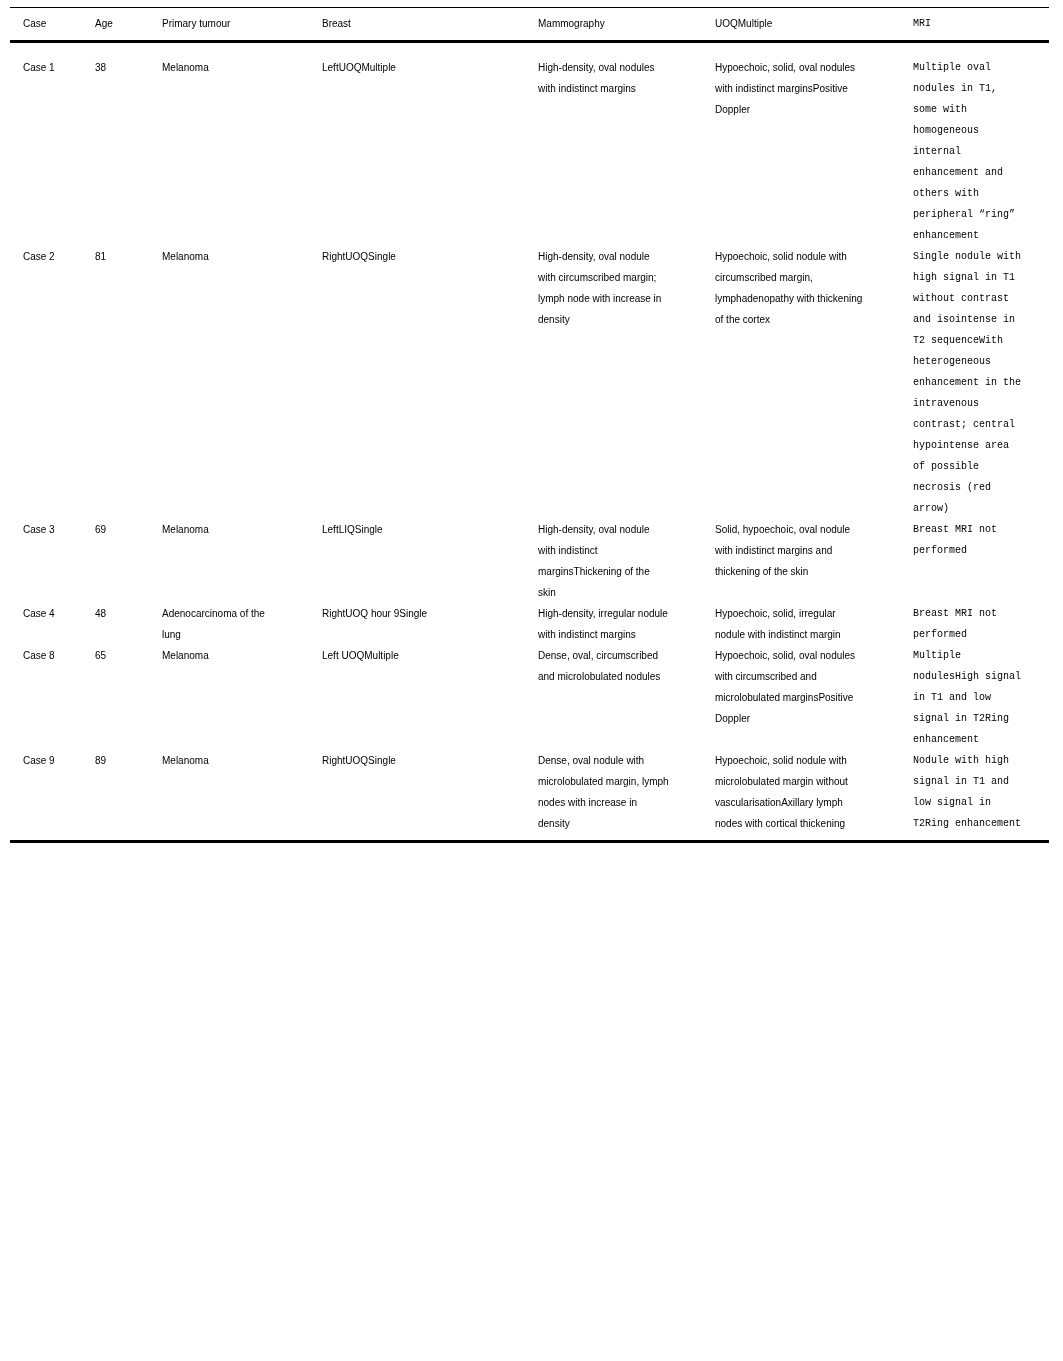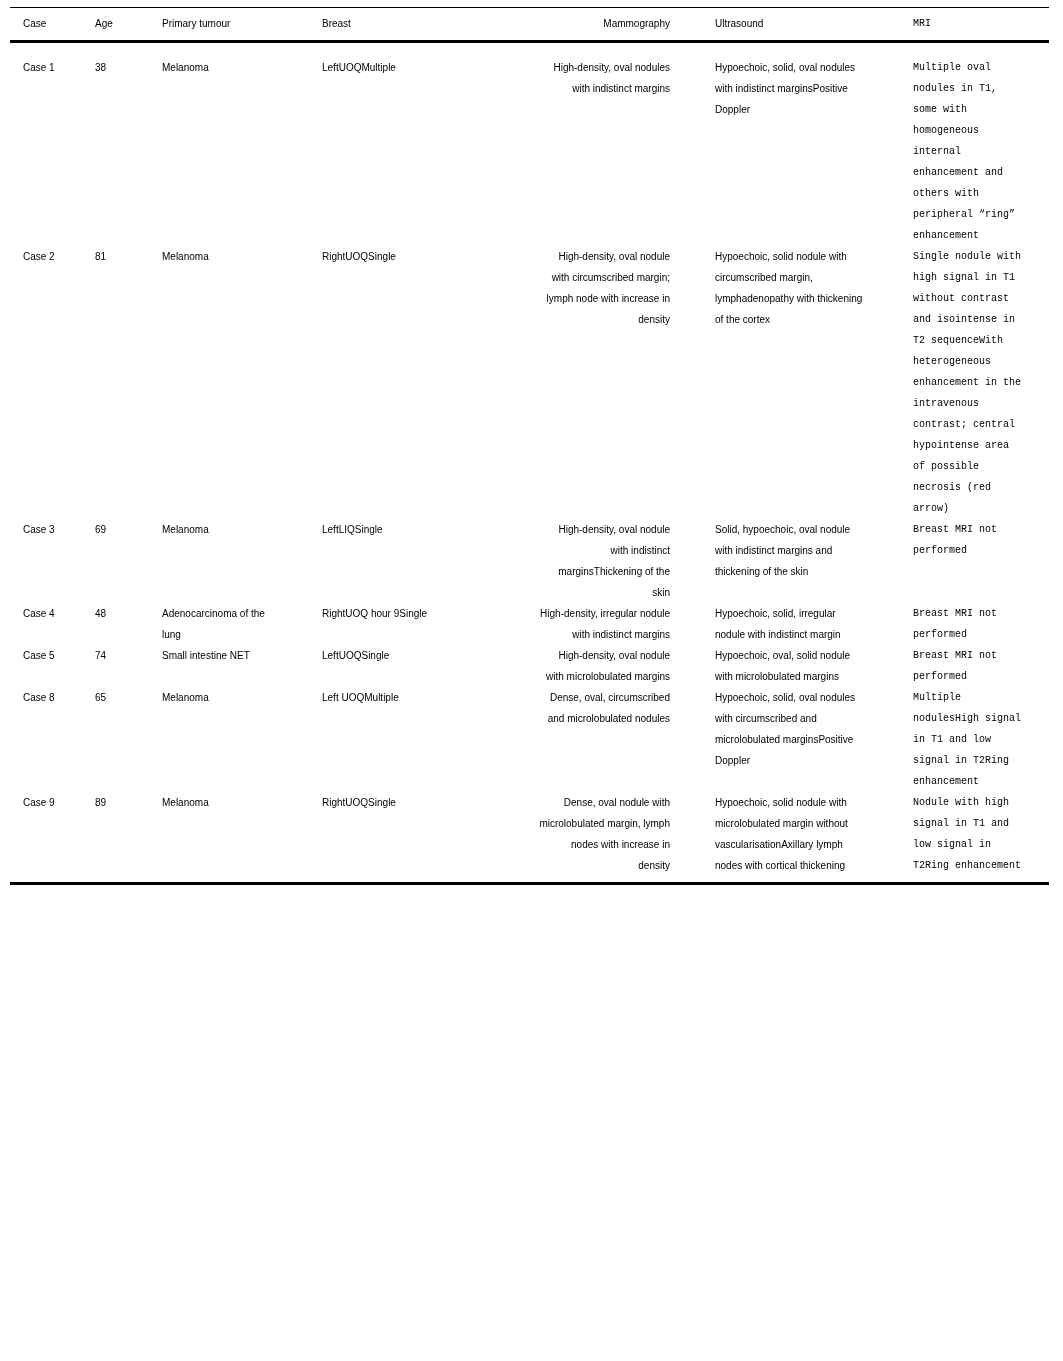--- a/index.html
+++ b/index.html
@@ -46,21 +46,21 @@
   col.c-case   { width: 85px; }
   col.c-age    { width: 67px; }
   col.c-tumour { width: 160px; }
   col.c-breast { width: 216px; }
   col.c-mammo  { width: 177px; }
   col.c-us     { width: 198px; }
   col.c-mri    { width: 136px; }
 
   th:first-child, td:first-child { padding-left: 13px; padding-right: 34px; }
   th:nth-child(3), td:nth-child(3) { padding-right: 48px; }
-  th:nth-child(5), td:nth-child(5) { padding-right: 45px; text-align: right; }
+  th:nth-child(5), td:nth-child(5) { padding-right: 45px; }
   th:nth-child(6), td:nth-child(6) { padding-right: 45px; }
   th:nth-child(7), td:nth-child(7) { padding-right: 26px; font-family: Liberation Mono, monospace; }
 </style>
 </head>
 <body>
 
 <div class="page">
   <table class="cases">
     <colgroup>
       <col class="c-case">
@@ -71,21 +71,21 @@
       <col class="c-us">
       <col class="c-mri">
     </colgroup>
     <thead>
       <tr>
         <th>Case</th>
         <th>Age</th>
         <th>Primary tumour</th>
         <th>Breast</th>
         <th>Mammography</th>
-        <th>Ultrasound</th>
+        <th>UOQMultiple</th>
         <th>MRI</th>
       </tr>
     </thead>
     <tbody>
       <tr>
         <td>Case 1</td>
         <td>38</td>
         <td>Melanoma</td>
         <td>LeftUOQMultiple</td>
         <td>High-density, oval nodules with indistinct margins</td>
@@ -113,29 +113,20 @@
       <tr>
         <td>Case 4</td>
         <td>48</td>
         <td>Adenocarcinoma of the lung</td>
         <td>RightUOQ hour 9Single</td>
         <td>High-density, irregular nodule with indistinct margins</td>
         <td>Hypoechoic, solid, irregular nodule with indistinct margin</td>
         <td>Breast MRI not performed</td>
       </tr>
       <tr>
-        <td>Case 5</td>
-        <td>74</td>
-        <td>Small intestine NET</td>
-        <td>LeftUOQSingle</td>
-        <td>High-density, oval nodule with microlobulated margins</td>
-        <td>Hypoechoic, oval, solid nodule with microlobulated margins</td>
-        <td>Breast MRI not performed</td>
-      </tr>
-      <tr>
         <td>Case 8</td>
         <td>65</td>
         <td>Melanoma</td>
         <td>Left UOQMultiple</td>
         <td>Dense, oval, circumscribed and microlobulated nodules</td>
         <td>Hypoechoic, solid, oval nodules with circumscribed and microlobulated marginsPositive Doppler</td>
         <td>Multiple nodulesHigh signal in T1 and low signal in T2Ring enhancement</td>
       </tr>
       <tr>
         <td>Case 9</td>

